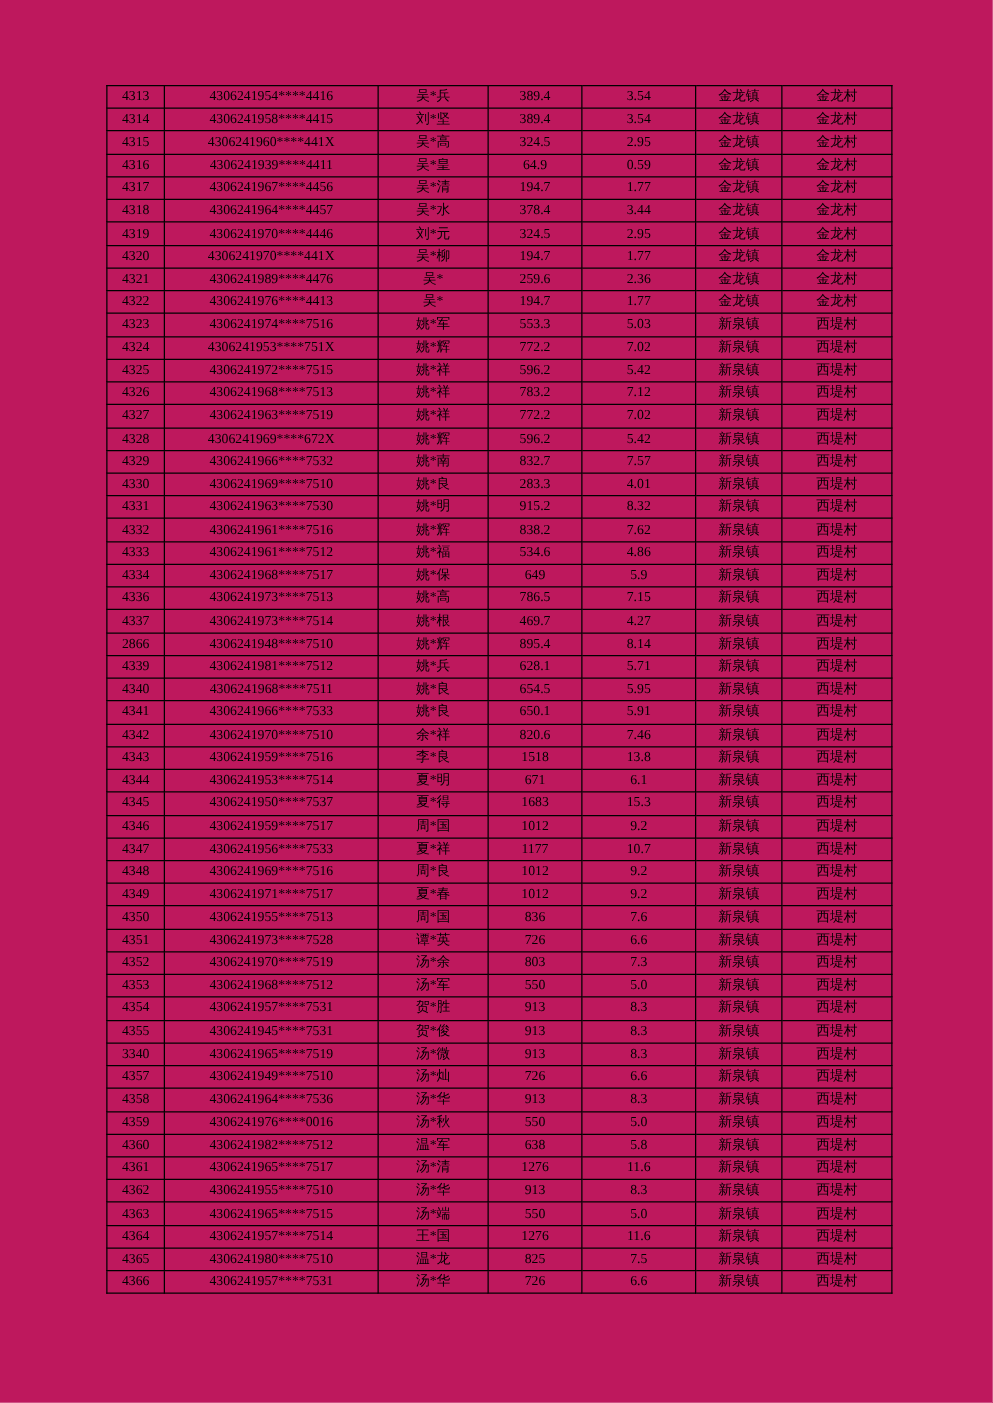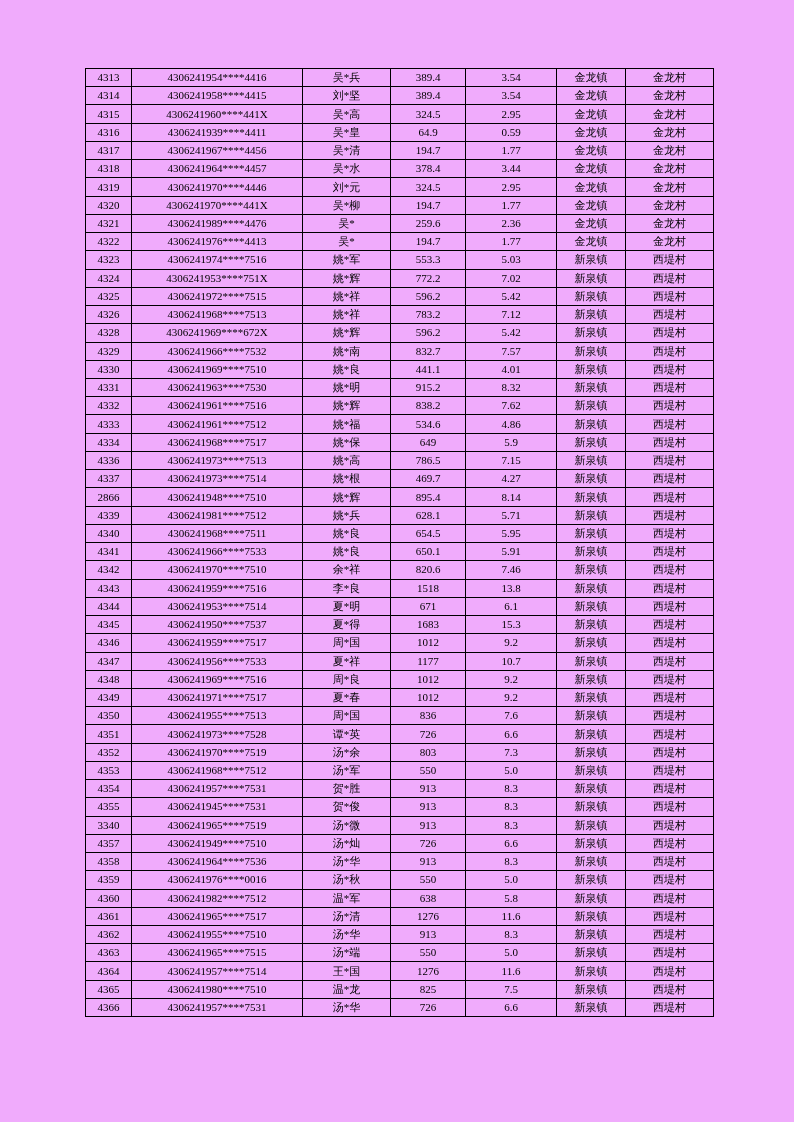--- a/index.html
+++ b/index.html
@@ -8,21 +8,21 @@
     width: 794px;
     height: 1122px;
     background: #ffffff;
     font-family: "Liberation Serif", serif;
     color: #000000;
   }
   .sheet {
     position: relative;
     width: 794px;
     height: 1122px;
-    background: #f0abfc;
+    background: #be185d;
     overflow: hidden;
   }
   table.records {
     position: absolute;
     left: 85px;
     top: 68px;
     width: 628px;
     border-collapse: collapse;
     table-layout: fixed;
   }
@@ -174,20 +174,29 @@
         <tr>
     <td>4326</td>
     <td>4306241968****7513</td>
     <td>姚*祥</td>
     <td>783.2</td>
     <td>7.12</td>
     <td>新泉镇</td>
     <td>西堤村</td>
   </tr>
         <tr>
+    <td>4327</td>
+    <td>4306241963****7519</td>
+    <td>姚*祥</td>
+    <td>772.2</td>
+    <td>7.02</td>
+    <td>新泉镇</td>
+    <td>西堤村</td>
+  </tr>
+        <tr>
     <td>4328</td>
     <td>4306241969****672X</td>
     <td>姚*辉</td>
     <td>596.2</td>
     <td>5.42</td>
     <td>新泉镇</td>
     <td>西堤村</td>
   </tr>
         <tr>
     <td>4329</td>
@@ -195,21 +204,21 @@
     <td>姚*南</td>
     <td>832.7</td>
     <td>7.57</td>
     <td>新泉镇</td>
     <td>西堤村</td>
   </tr>
         <tr>
     <td>4330</td>
     <td>4306241969****7510</td>
     <td>姚*良</td>
-    <td>441.1</td>
+    <td>283.3</td>
     <td>4.01</td>
     <td>新泉镇</td>
     <td>西堤村</td>
   </tr>
         <tr>
     <td>4331</td>
     <td>4306241963****7530</td>
     <td>姚*明</td>
     <td>915.2</td>
     <td>8.32</td>

